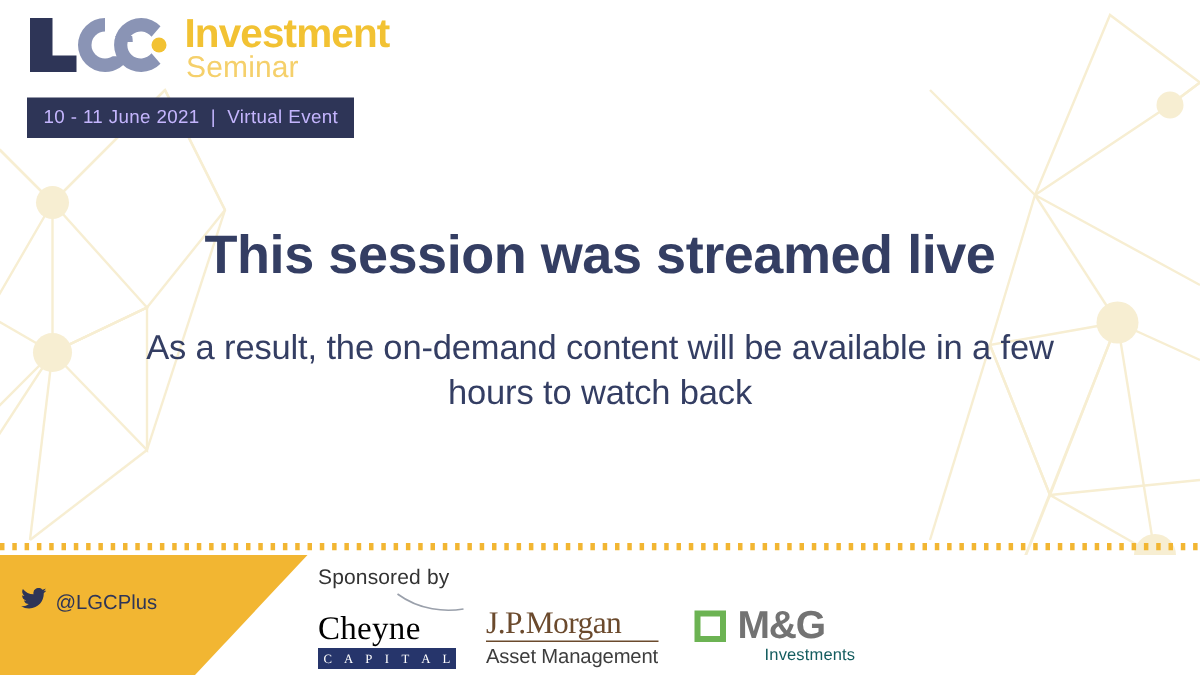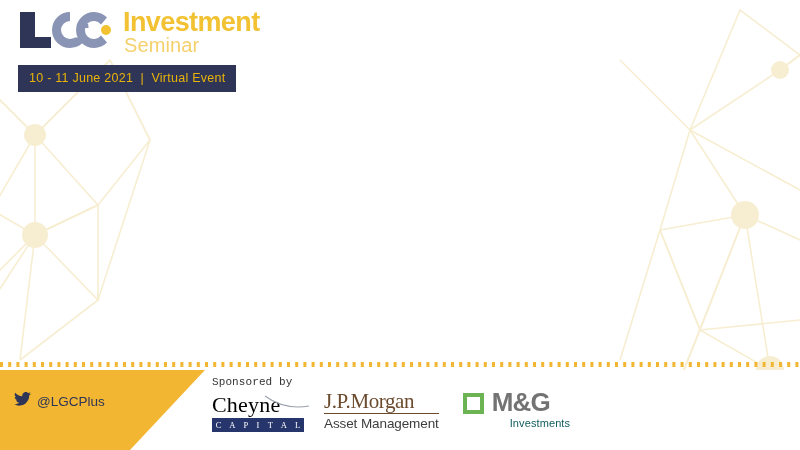--- a/index.html
+++ b/index.html
@@ -56,21 +56,21 @@
     font-weight: normal;
     color: #f5d06b;
     letter-spacing: 0.1px;
     margin-top: -1px;
     margin-left: 1px;
   }
   #date-banner {
     display: inline-block;
     margin-top: 10px;
     background: #2e3557;
-    color: #eab308;
+    color: #c4b5fd;
     font-size: 12.5px;
     padding: 6px 11px 7px 11px;
     letter-spacing: 0.25px;
     white-space: pre;
   }
 
   
   #main {
     position: absolute;
     left: 0;
@@ -149,24 +149,24 @@
     top: 6px;
     display: flex;
     align-items: flex-end;
     z-index: 2;
   }
   #cheyne-block {
     position: relative;
     width: 92px;
   }
   #sponsored-by {
-    font-family: Liberation Mono, monospace;
-    font-size: 11px;
+    font-family: Liberation Sans, sans-serif;
+    font-size: 14px;
     color: #333333;
-    margin-bottom: 6px;
+    margin-bottom: 16px;
     letter-spacing: 0.1px;
   }
   #cheyne-name {
     font-family: "Liberation Serif", serif;
     font-size: 22px;
     color: #000000;
     line-height: 1;
     letter-spacing: 0.2px;
   }
   #cheyne-swoosh {
@@ -306,20 +306,24 @@
 
       <div id="wordmark">
         <span class="investment">Investment</span>
         <span class="seminar">Seminar</span>
       </div>
     </div>
 
     <div id="date-banner">10 - 11 June 2021  |  Virtual Event</div>
   </div>
 
+  <div id="main">
+    <h1 id="headline">This session was streamed live</h1>
+    <p id="subhead">As a result, the on-demand content will be available in a few hours to watch back</p>
+  </div>
 
   <svg id="dotted-rule" viewBox="0 0 800 5" xmlns="http://www.w3.org/2000/svg" preserveAspectRatio="none">
     <line x1="0" y1="2.5" x2="800" y2="2.5" stroke="#f2b632" stroke-width="5" stroke-dasharray="3 5.2"></line>
   </svg>
 
   <div id="footer">
 
     <svg id="yellow-wedge" viewBox="0 0 220 80" xmlns="http://www.w3.org/2000/svg">
       <polygon points="0,0 205,0 130,80 0,80" fill="#f2b632"></polygon>
     </svg>

